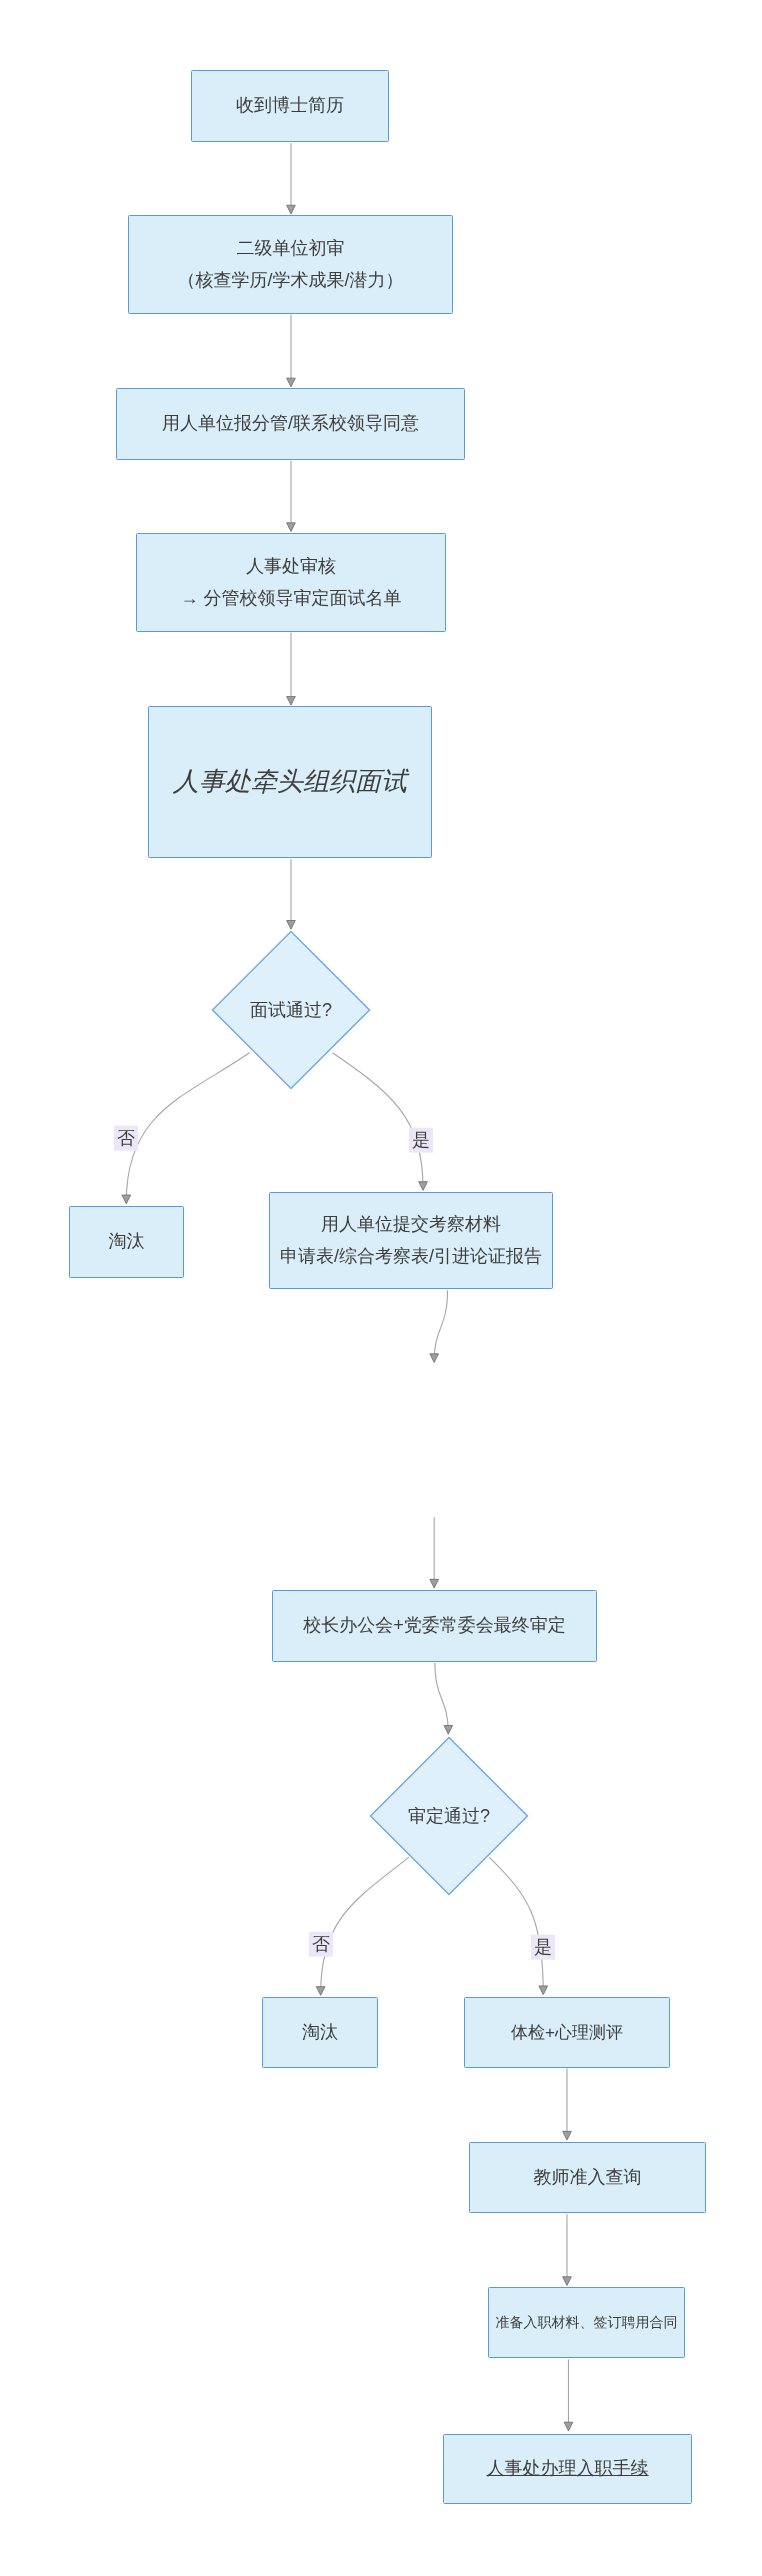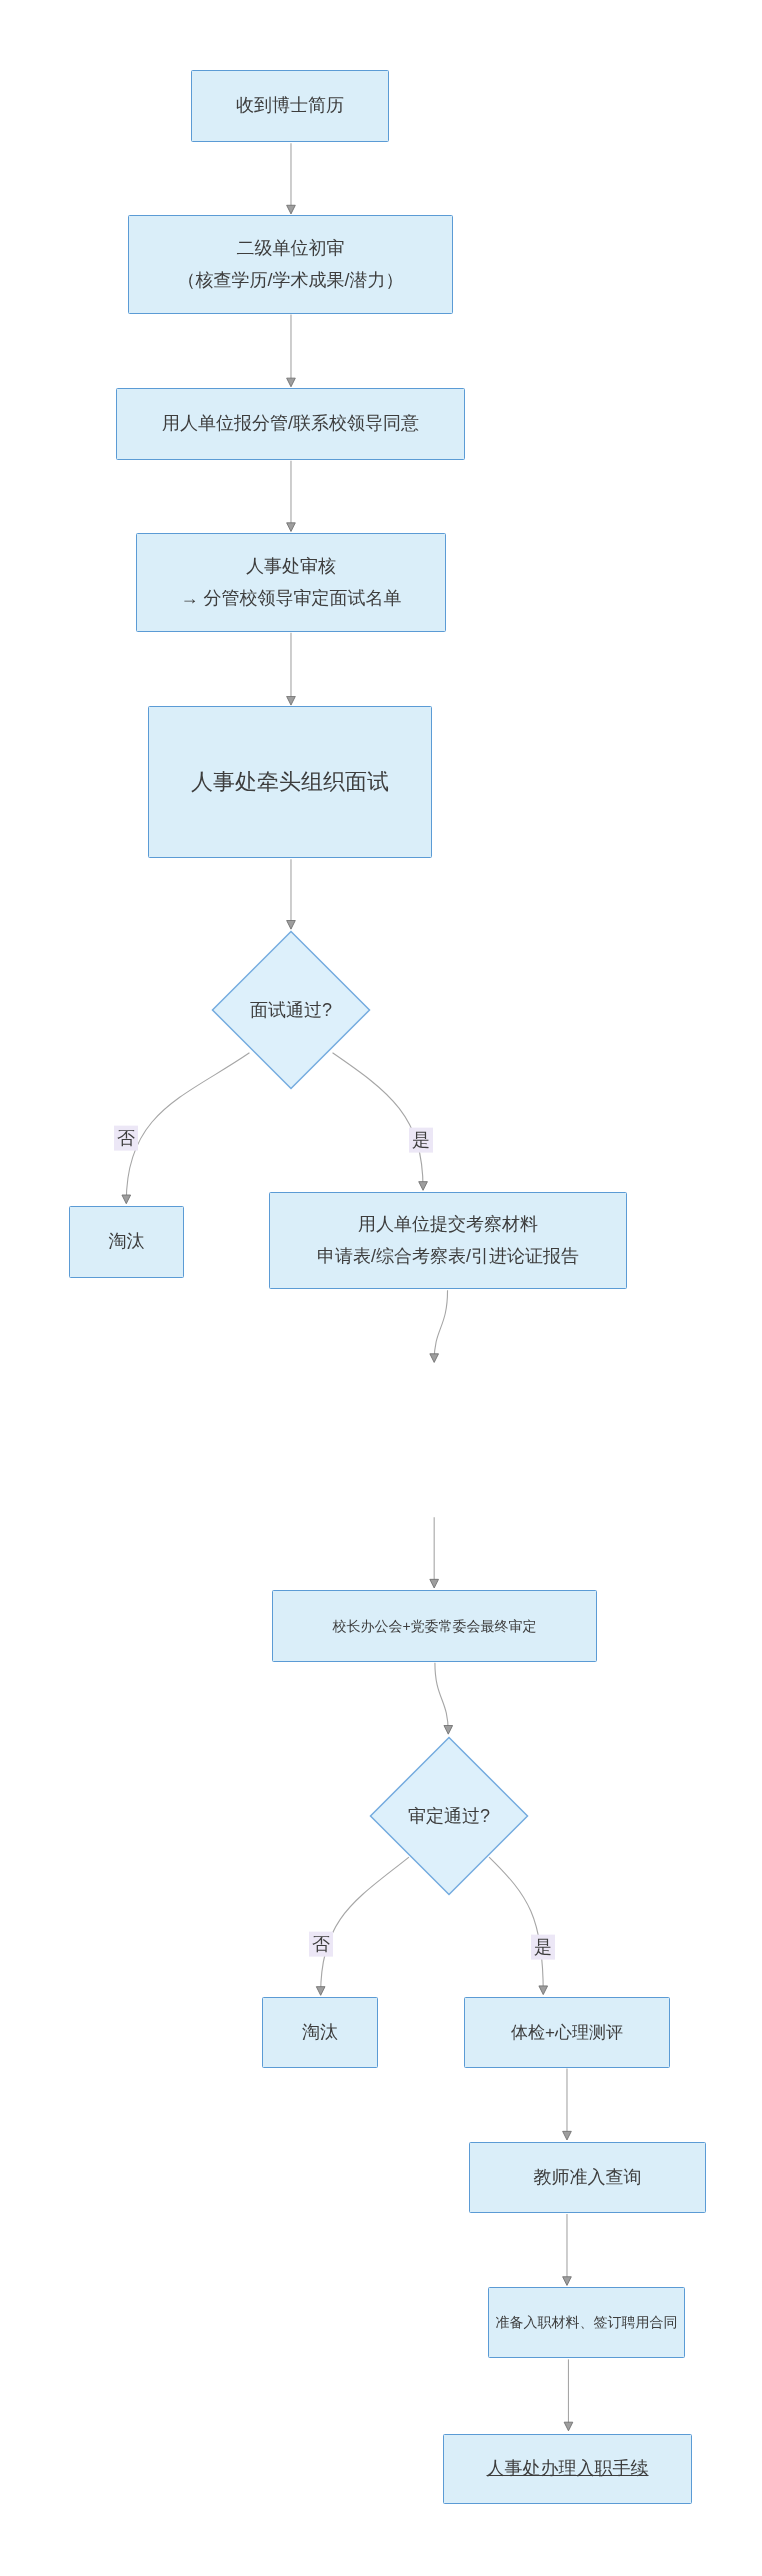--- a/index.html
+++ b/index.html
@@ -20,21 +20,21 @@
     border-radius:1.5px;
     display:flex;
     flex-direction:column;
     align-items:center;
     justify-content:center;
     text-align:center;
     font-size:18px;
     line-height:1.75;
   }
   .node .line{display:block;}
-  .big-text{font-size:22px;}
+  .big-text{font-size:26px;font-style:italic;}
   .small-text{font-size:14px;}
   .diamond{
     position:absolute;
     display:flex;
     align-items:center;
     justify-content:center;
     text-align:right;
     font-size:18px;
   }
   .diamond svg{position:absolute;left:0;top:0;}
@@ -108,27 +108,27 @@
     <span class="q">面试通过?</span>
   </div>
 
   <span class="edge-label" style="left:126px;top:1138px;">否</span>
   <span class="edge-label" style="left:421px;top:1140px;">是</span>
 
   <div class="node" style="left:69px;top:1206px;width:115px;height:72px;">
     <span class="line">淘汰</span>
   </div>
 
-  <div class="node" style="left:269px;top:1192px;width:358px;height:97px;">
+  <div class="node" style="left:269px;top:1192px;width:284px;height:97px;">
     <span class="line">用人单位提交考察材料</span>
     <span class="line">申请表/综合考察表/引进论证报告</span>
   </div>
 
 
-  <div class="node" style="left:272px;top:1590px;width:325px;height:72px;font-size:14px;">
+  <div class="node" style="left:272px;top:1590px;width:325px;height:72px;font-size:18px;">
     <span class="line">校长办公会+党委常委会最终审定</span>
   </div>
 
   <div class="diamond" style="left:369px;top:1736px;width:160px;height:160px;">
     <svg width="160" height="160" viewBox="0 0 216 216">
       <polygon points="108,2 214,108 108,214 2,108" fill="#ddf0fb" stroke="#74abdf" stroke-width="2"></polygon>
     </svg>
     <span class="q">审定通过?</span>
   </div>
 

